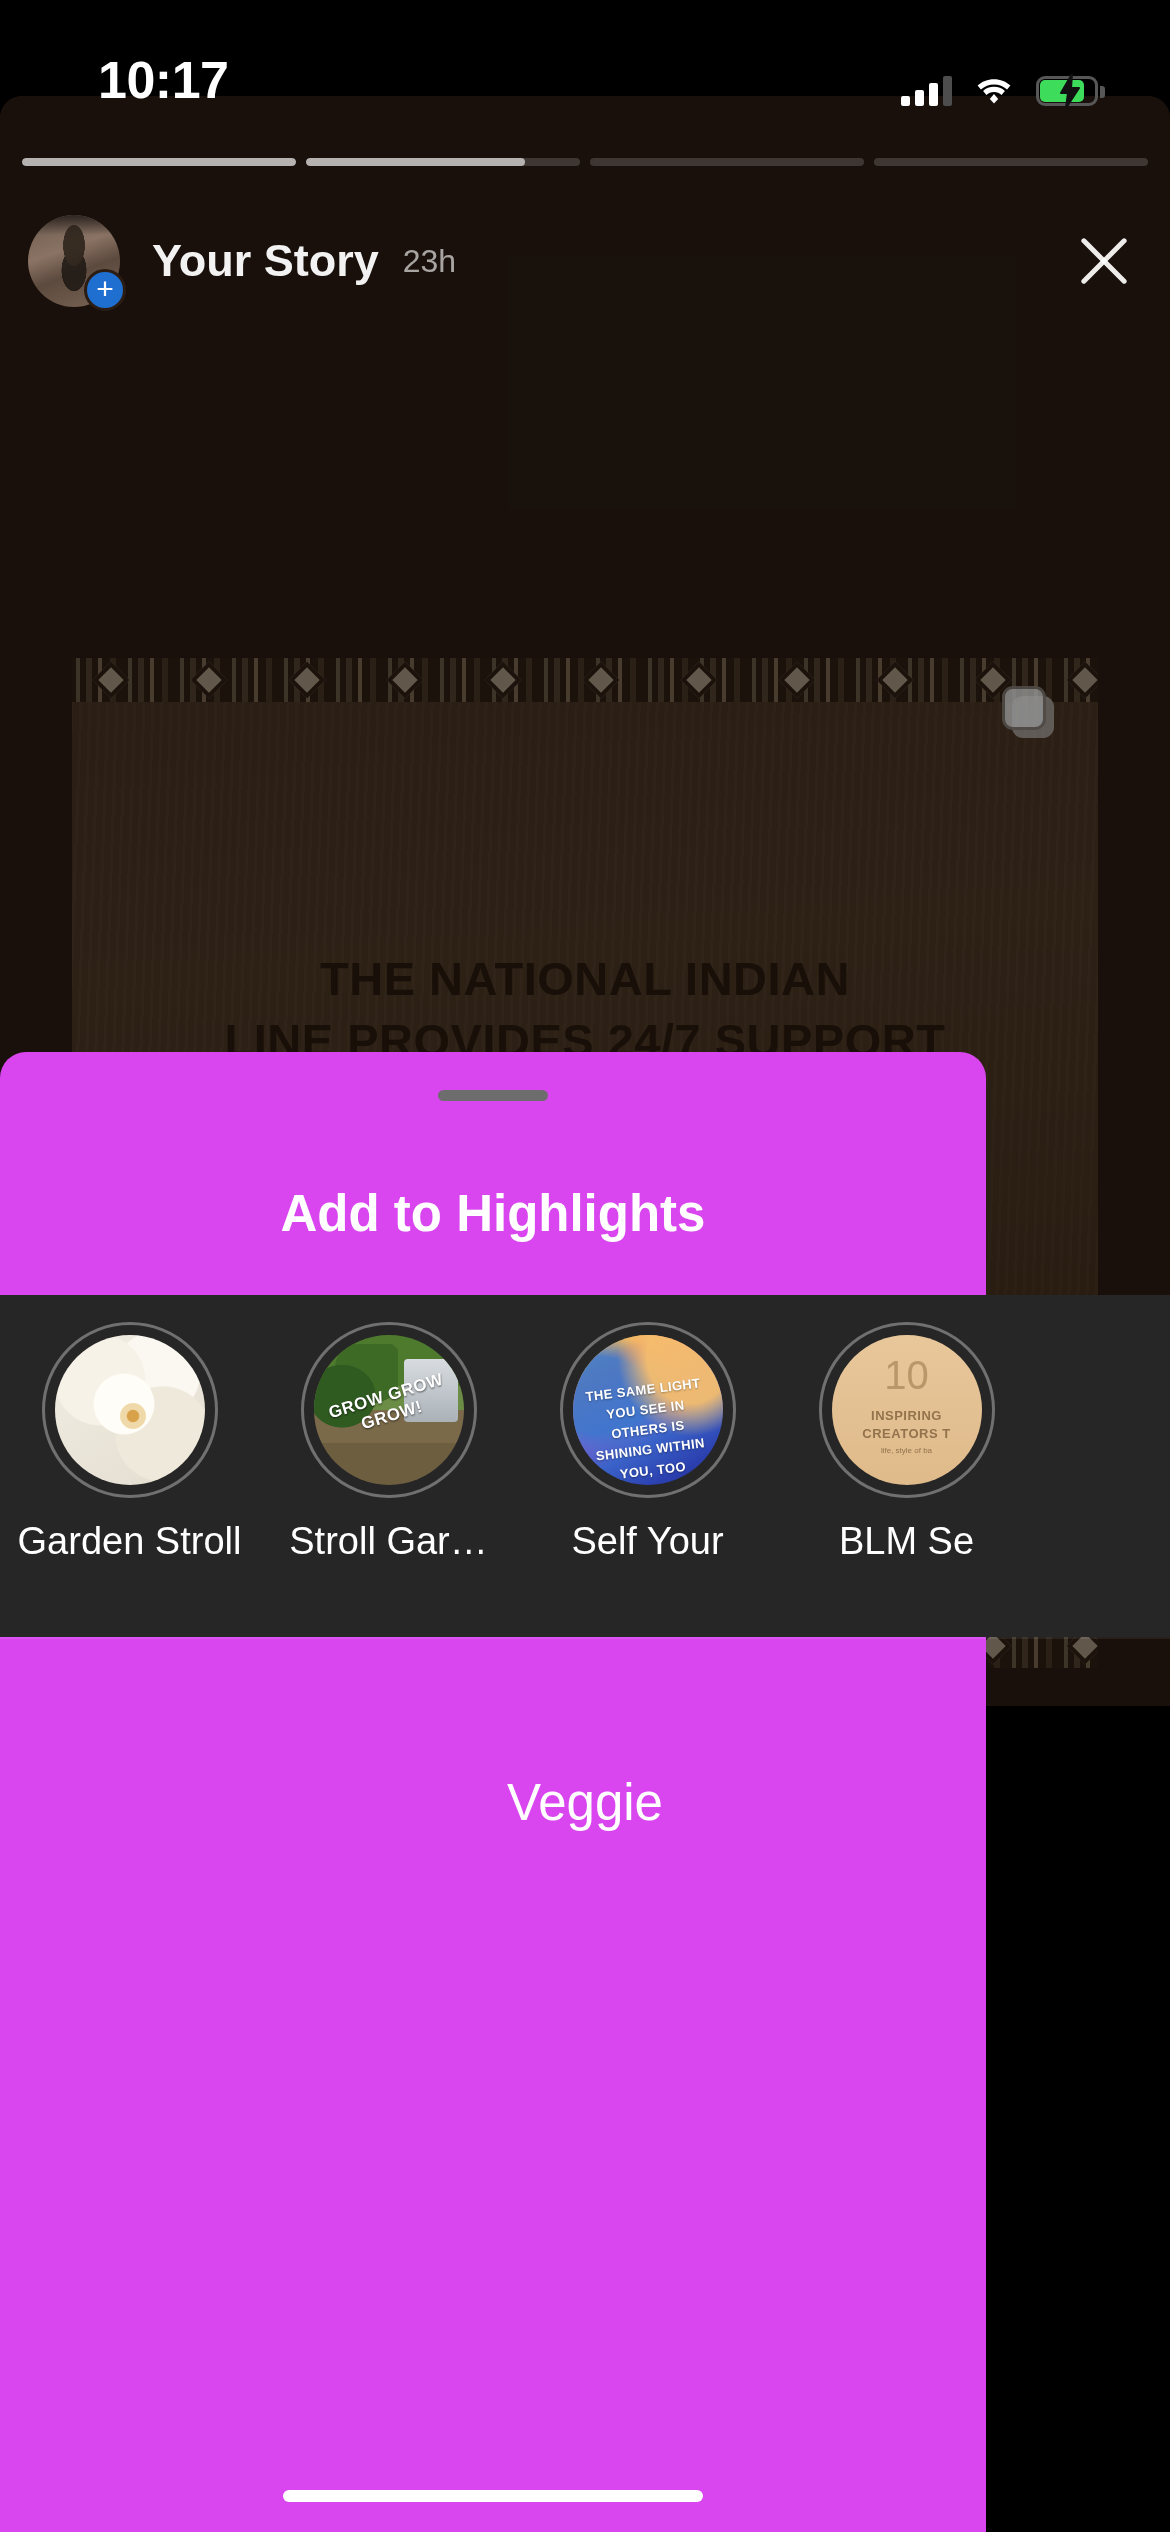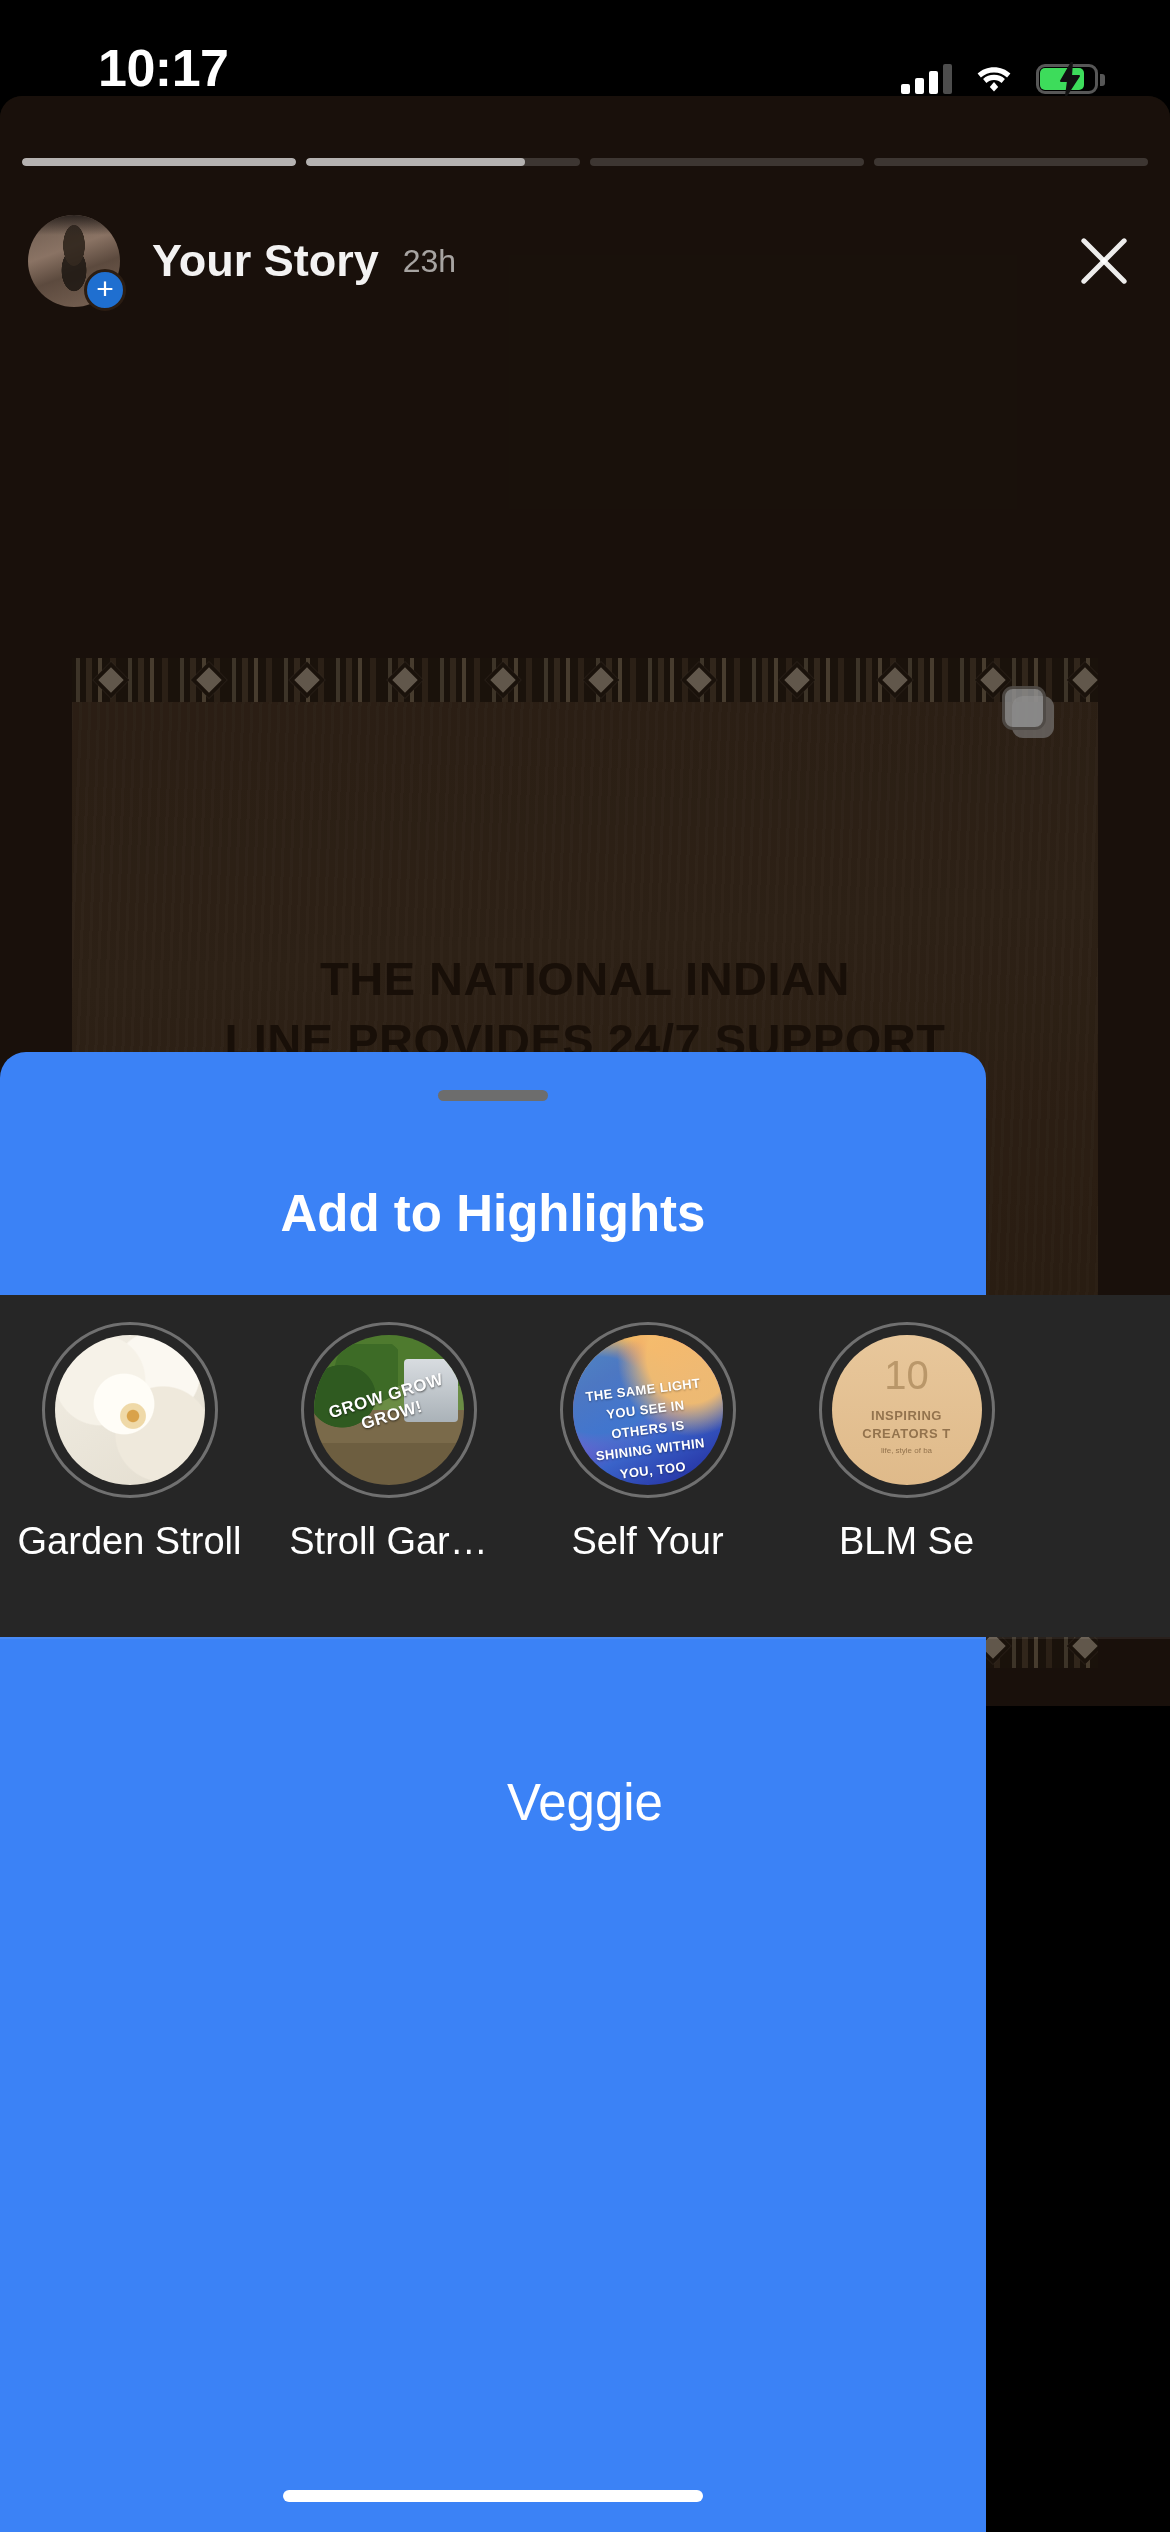--- a/index.html
+++ b/index.html
@@ -2,21 +2,21 @@
 <html><head>
 <meta charset="utf-8">
 <style>
   * { margin:0; padding:0; box-sizing:border-box; }
   html,body { width:1170px; height:2532px; background:#000; overflow:hidden; }
   body { font-family:"Liberation Sans", sans-serif; -webkit-font-smoothing:antialiased; }
 
   .phone { position:relative; width:1170px; height:2532px; background:#000; overflow:hidden; }
 
   
-  .statusbar { position:absolute; top:0; left:0; width:1170px; height:130px; z-index:60; }
+  .statusbar { position:absolute; top:12px; left:0; width:1170px; height:130px; z-index:60; }
   .sb-time { position:absolute; left:98px; top:38px; font-size:52px; font-weight:700; color:#fff; letter-spacing:-0.5px; }
   .sb-right { position:absolute; right:72px; top:52px; display:flex; align-items:flex-end; gap:22px; height:42px; }
   .cell { display:flex; align-items:flex-end; gap:5px; height:30px; }
   .cell i { display:block; width:9px; background:#fff; border-radius:2px; }
   .cell i:nth-child(1){ height:10px; }
   .cell i:nth-child(2){ height:16px; }
   .cell i:nth-child(3){ height:23px; }
   .cell i:nth-child(4){ height:30px; background:#4d4d4d; }
   .wifi { position:relative; width:40px; height:30px; }
   .wifi svg { display:block; }
@@ -79,21 +79,21 @@
                             border:3px solid rgba(60,45,32,0.55); }
   .media-text { position:absolute; left:0; right:0; top:290px; text-align:center; padding:0 46px; z-index:4; }
   .media-text .line { font-size:47px; font-weight:800; letter-spacing:0.5px; line-height:1.31;
                       color:#2a1a0e; text-transform:uppercase; }
   .media-phone { margin-top:62px; font-size:48px; font-weight:800; letter-spacing:1.2px; color:#6b3423; }
   .watermark { position:absolute; left:34px; bottom:62px; z-index:4; font-size:21px; letter-spacing:7px;
                font-weight:600; color:rgba(225,210,195,0.30); }
 
   
   .sheet { position:absolute; left:0; bottom:0; width:986px; height:1480px; z-index:50;
-           background:#3b82f6; border-radius:26px 26px 0 0; }
+           background:#d946ef; border-radius:26px 26px 0 0; }
   .grabber { position:absolute; left:50%; transform:translateX(-50%); top:38px;
              width:110px; height:11px; border-radius:6px; background:#6d6d6d; }
   .sheet-title { position:absolute; left:0; right:0; top:132px; text-align:center;
                  font-size:51px; font-weight:700; color:#fff; }
 
   .hl-row { position:absolute; left:0; top:243px; width:1170px; height:342px; background:#262626;
             display:flex; align-items:flex-start; overflow:hidden; }
   .hl { flex:0 0 auto; width:259px; display:flex; flex-direction:column; align-items:center; padding-top:27px; }
   .hl-ring { width:176px; height:176px; border-radius:50%; position:relative;
              border:3px solid rgba(255,255,255,0.34); display:flex; align-items:center; justify-content:center; }

